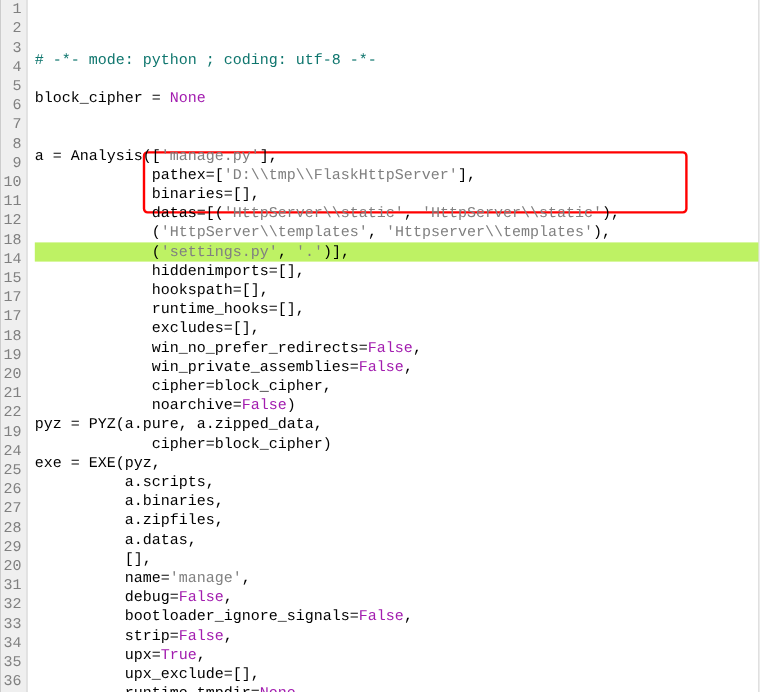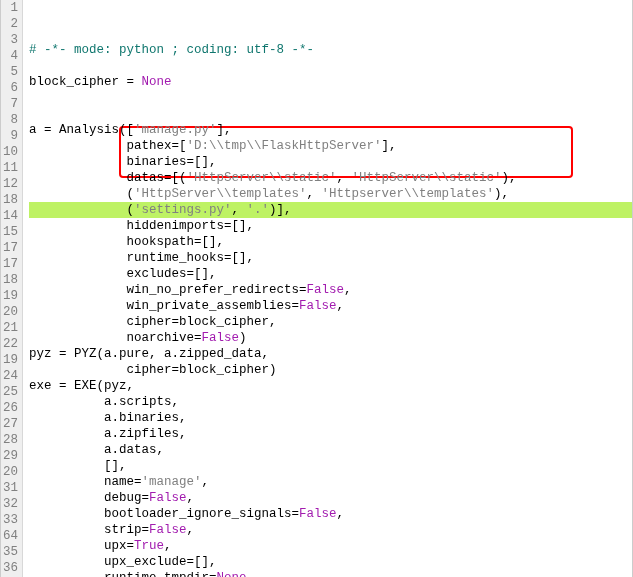--- a/index.html
+++ b/index.html
@@ -86,20 +86,20 @@
       <div class="line">24</div>
       <div class="line">25</div>
       <div class="line">26</div>
       <div class="line">27</div>
       <div class="line">28</div>
       <div class="line">29</div>
       <div class="line">20</div>
       <div class="line">31</div>
       <div class="line">32</div>
       <div class="line">33</div>
-      <div class="line">64</div>
+      <div class="line">34</div>
       <div class="line">35</div>
       <div class="line">36</div>
     </div>
   <div class="code" id="code">
     <div class="red-box"></div>
   <div class="line "><span class="tok-comment"># -*- mode: python ; coding: utf-8 -*-</span></div><div class="line "><span></span></div><div class="line "><span>block_cipher = </span><span class="tok-keyword">None</span></div><div class="line "><span></span></div><div class="line "><span></span></div><div class="line "><span>a = Analysis([</span><span class="tok-string">'manage.py'</span><span>],</span></div><div class="line "><span>             pathex=[</span><span class="tok-string">'D:\\tmp\\FlaskHttpServer'</span><span>],</span></div><div class="line "><span>             binaries=[],</span></div><div class="line "><span>             datas=[(</span><span class="tok-string">'HttpServer\\static'</span><span>, </span><span class="tok-string">'HttpServer\\static'</span><span>),</span></div><div class="line "><span>             (</span><span class="tok-string">'HttpServer\\templates'</span><span>, </span><span class="tok-string">'Httpserver\\templates'</span><span>),</span></div><div class="line hl-line"><span>             (</span><span class="tok-string">'settings.py'</span><span>, </span><span class="tok-string">'.'</span><span>)],</span></div><div class="line "><span>             hiddenimports=[],</span></div><div class="line "><span>             hookspath=[],</span></div><div class="line "><span>             runtime_hooks=[],</span></div><div class="line "><span>             excludes=[],</span></div><div class="line "><span>             win_no_prefer_redirects=</span><span class="tok-keyword">False</span><span>,</span></div><div class="line "><span>             win_private_assemblies=</span><span class="tok-keyword">False</span><span>,</span></div><div class="line "><span>             cipher=block_cipher,</span></div><div class="line "><span>             noarchive=</span><span class="tok-keyword">False</span><span>)</span></div><div class="line "><span>pyz = PYZ(a.pure, a.zipped_data,</span></div><div class="line "><span>             cipher=block_cipher)</span></div><div class="line "><span>exe = EXE(pyz,</span></div><div class="line "><span>          a.scripts,</span></div><div class="line "><span>          a.binaries,</span></div><div class="line "><span>          a.zipfiles,</span></div><div class="line "><span>          a.datas,</span></div><div class="line "><span>          [],</span></div><div class="line "><span>          name=</span><span class="tok-string">'manage'</span><span>,</span></div><div class="line "><span>          debug=</span><span class="tok-keyword">False</span><span>,</span></div><div class="line "><span>          bootloader_ignore_signals=</span><span class="tok-keyword">False</span><span>,</span></div><div class="line "><span>          strip=</span><span class="tok-keyword">False</span><span>,</span></div><div class="line "><span>          upx=</span><span class="tok-keyword">True</span><span>,</span></div><div class="line "><span>          upx_exclude=[],</span></div><div class="line "><span>          runtime_tmpdir=</span><span class="tok-keyword">None</span><span>,</span></div></div>
 </div>
 
 </body></html>

